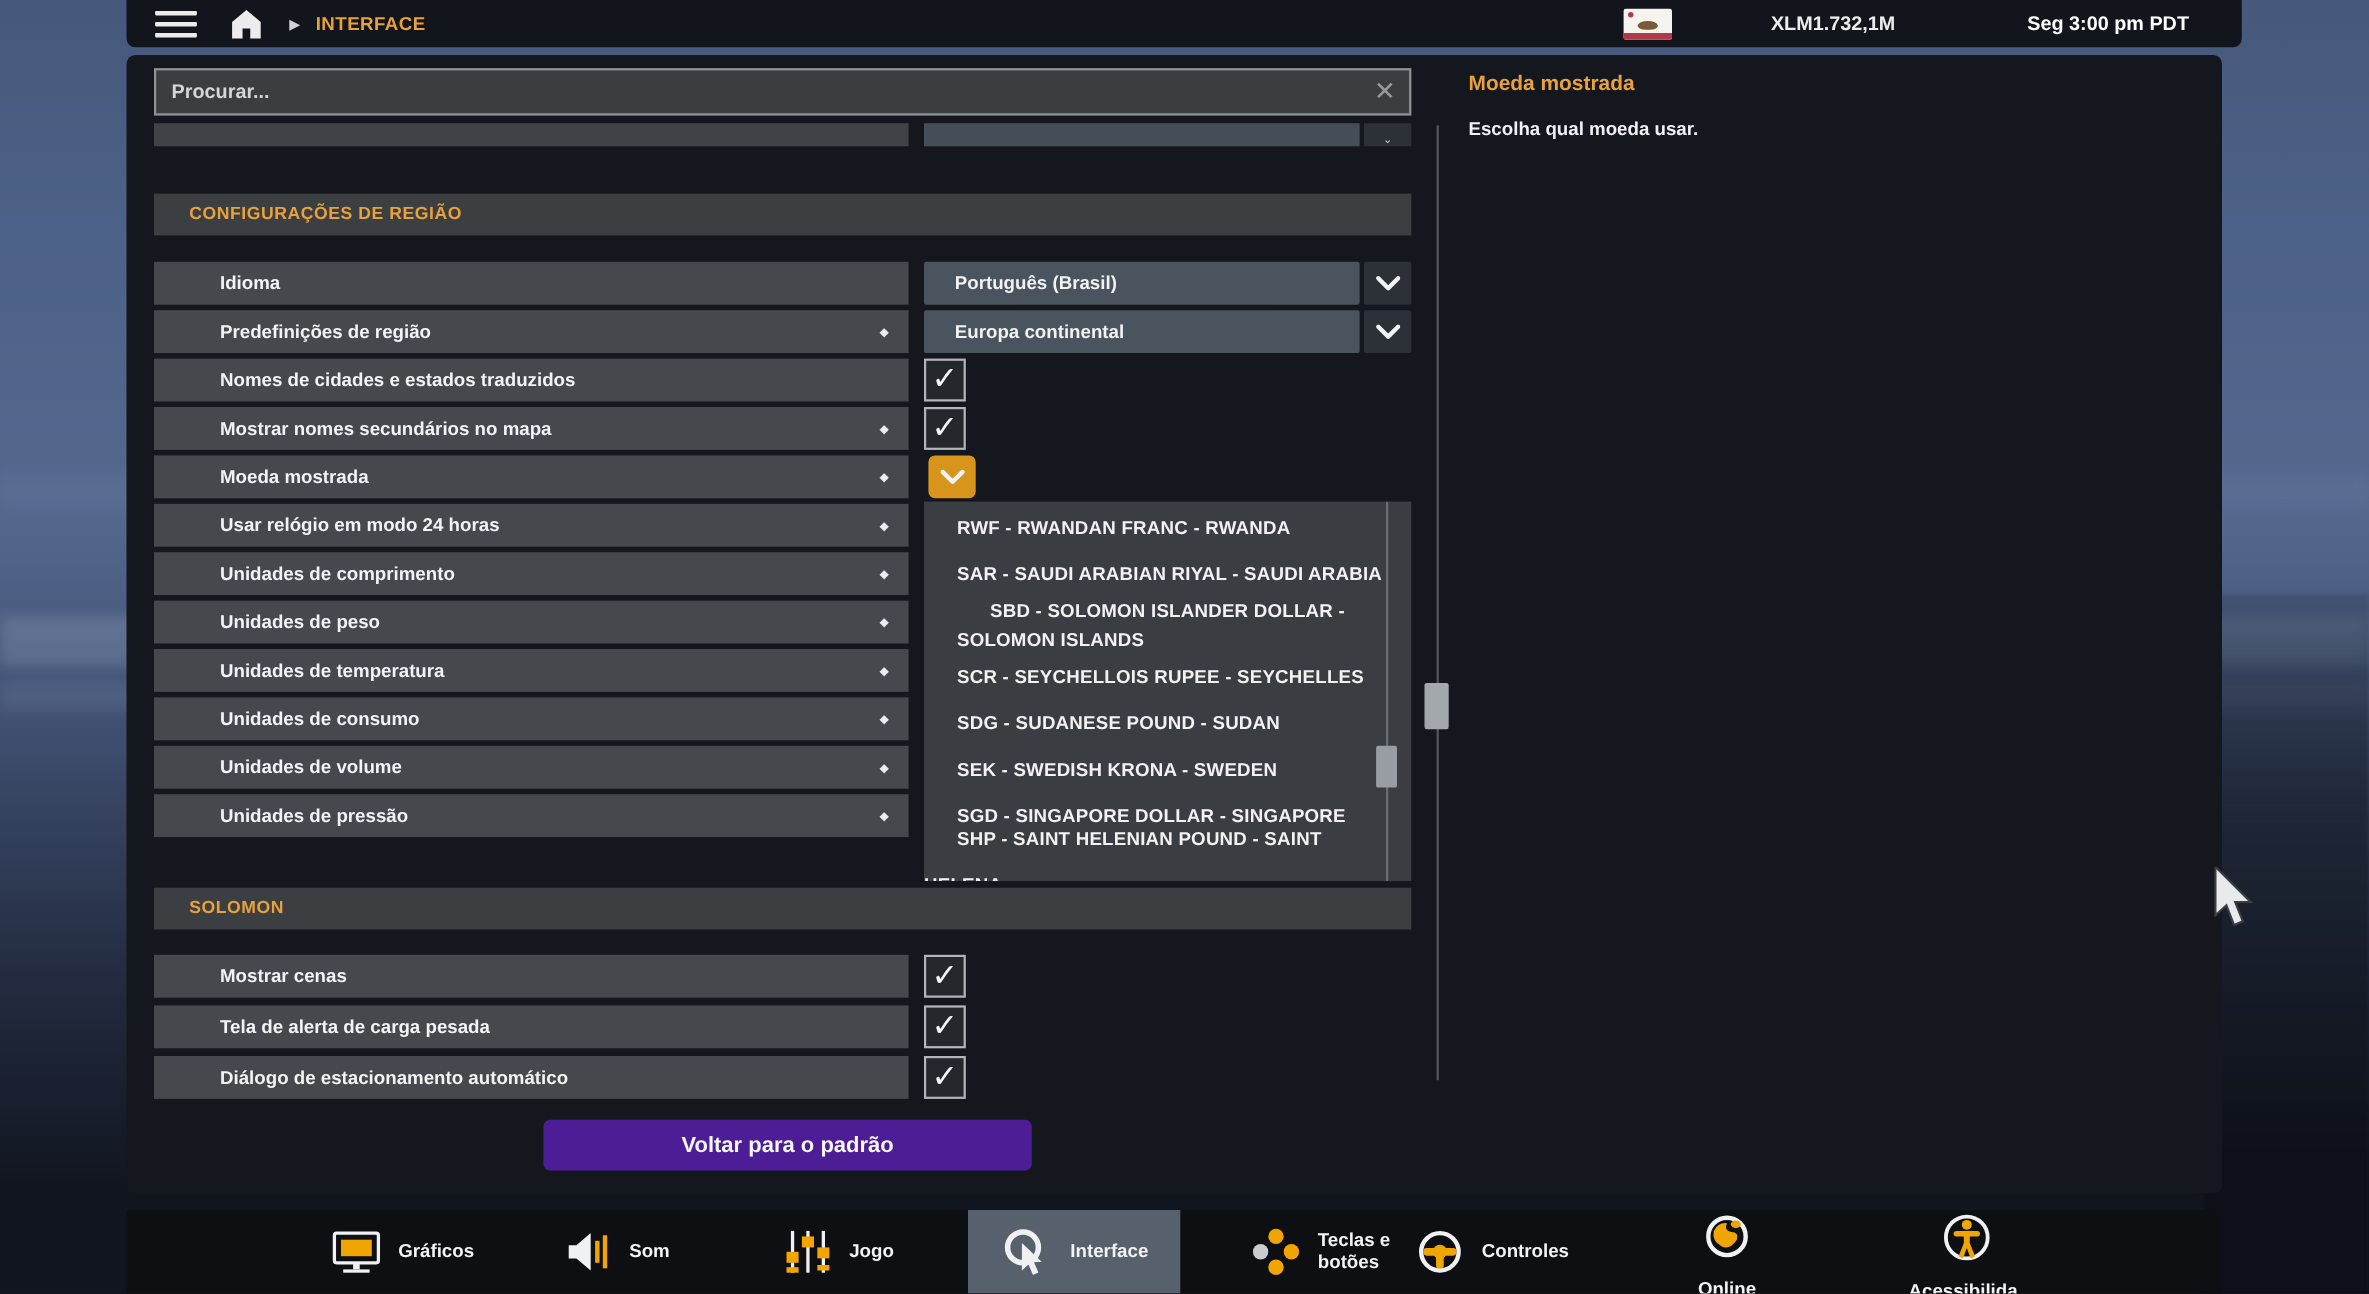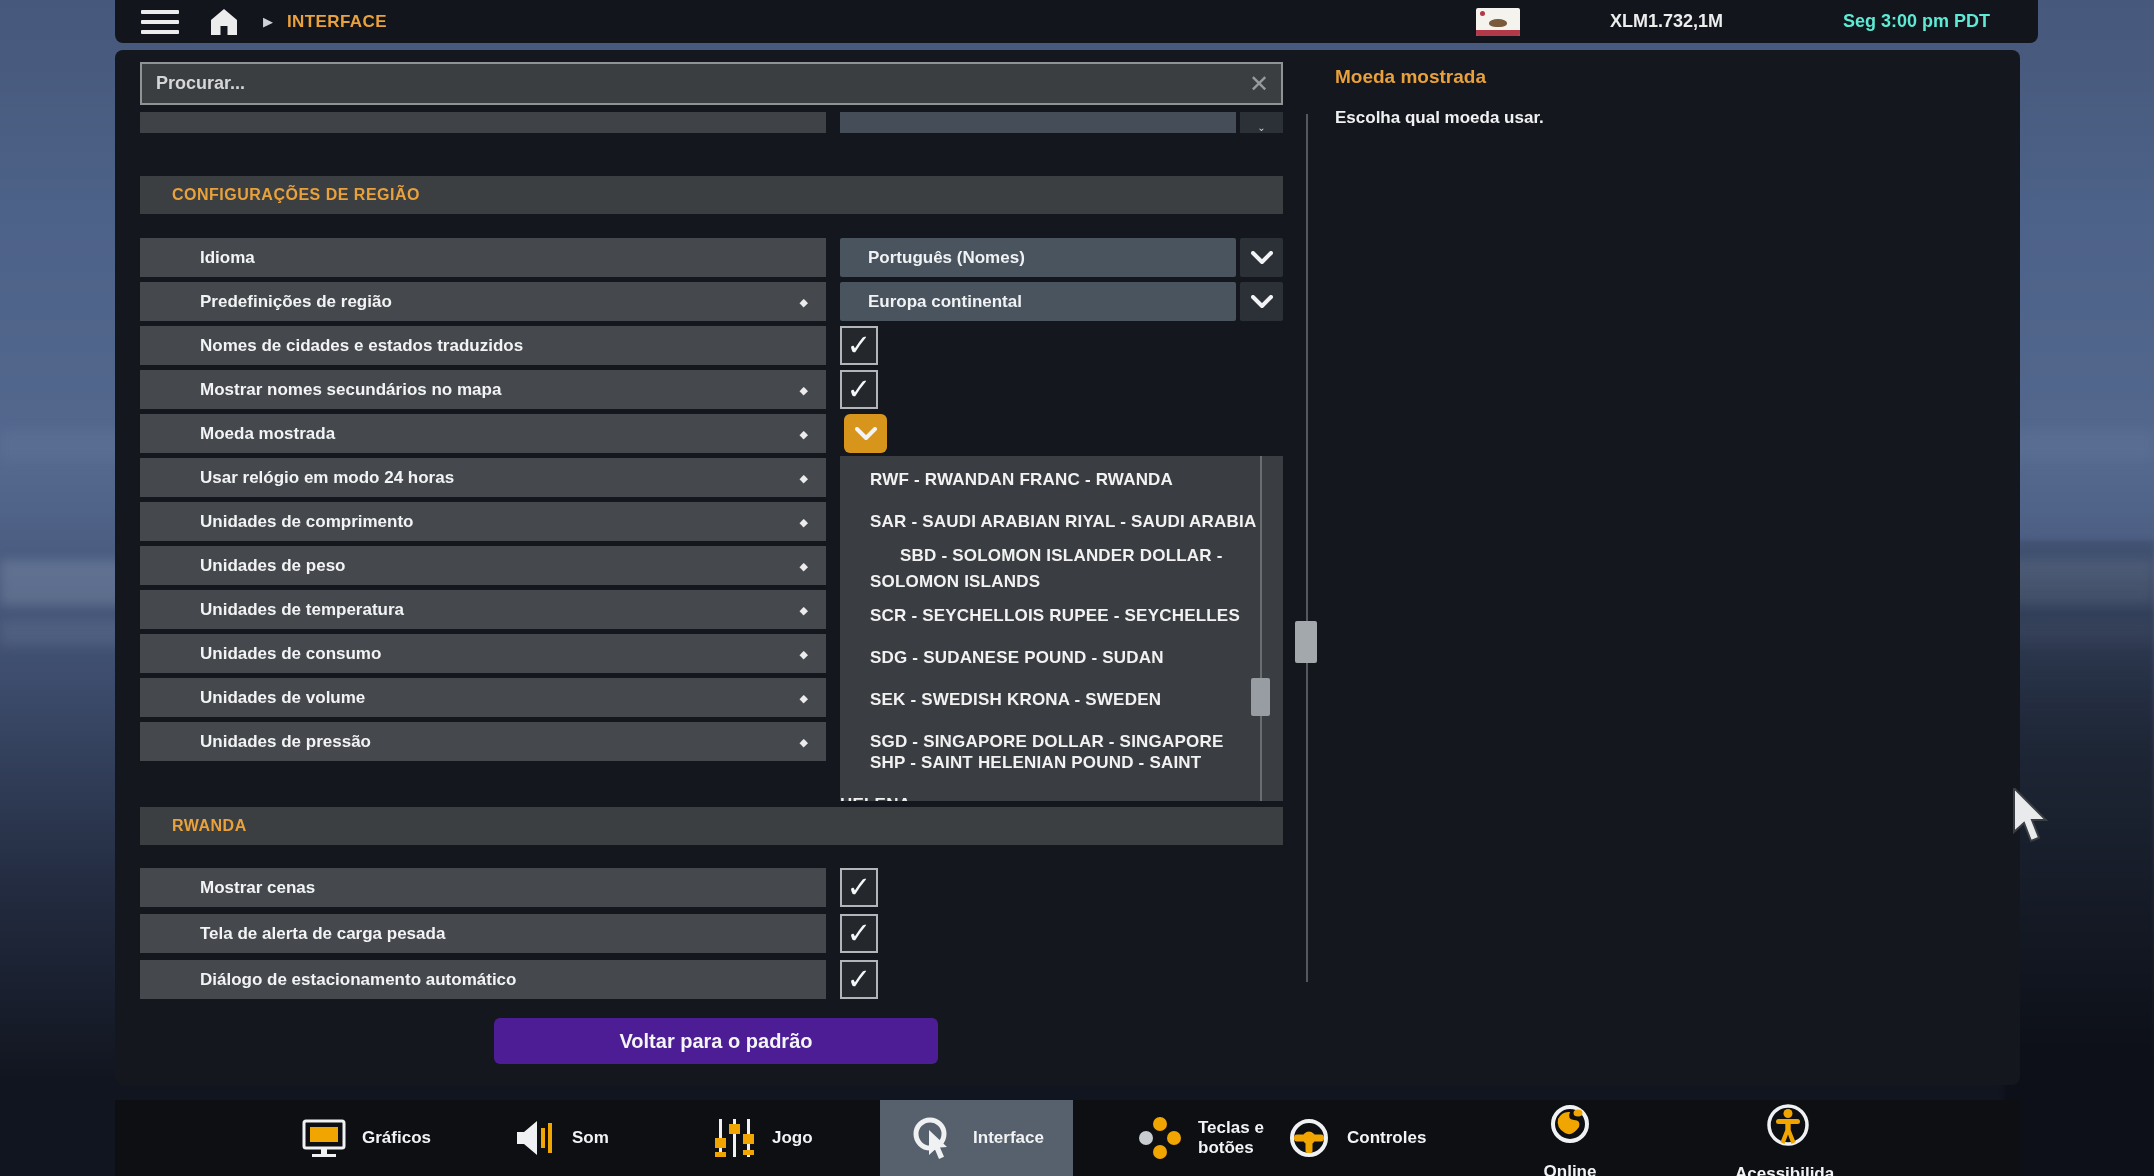--- a/index.html
+++ b/index.html
@@ -24,21 +24,21 @@
   .hamburger span{display:block;height:4px;background:#ececec;border-radius:1px;}
   .home-btn{margin-left:28px;display:flex;align-items:center;}
   .crumb-sep{margin:0 14px 0 22px;color:#cfd2d6;font-size:13px;}
   .crumb{color:#e9a13b;font-weight:700;font-size:17px;letter-spacing:.4px;}
   .topbar-right{margin-left:auto;display:flex;align-items:center;gap:0;}
   .flag{width:44px;height:28px;background:#f5f3ee;position:relative;border-radius:2px;overflow:hidden;margin-right:90px;}
   .flag .stripe{position:absolute;left:0;right:0;bottom:0;height:6px;background:#b03a48;}
   .flag .bear{position:absolute;left:13px;top:11px;width:18px;height:8px;background:#7a5a3a;border-radius:50% 50% 40% 40%;}
   .flag .star{position:absolute;left:4px;top:3px;width:5px;height:5px;background:#b03a48;border-radius:50%;}
   .cur-balance{font-size:18px;font-weight:600;color:#eceded;margin-right:120px;}
-  .clock{font-size:18px;font-weight:600;color:#5eead4;margin-right:48px;}
+  .clock{font-size:18px;font-weight:600;color:#ffffff;margin-right:48px;}
   
   .panel{position:absolute;left:115px;top:50px;width:1905px;height:1035px;z-index:2;
     background:#14171e;border-radius:8px;}
   
   .search{position:absolute;left:25px;top:12px;width:1143px;height:43px;background:#3b3e41;
     border:2px solid #90939
 
 6;border:2px solid #909396;box-sizing:border-box;display:flex;align-items:center;}
   .search-input{flex:1;background:transparent;border:none;outline:none;color:#ffffff;
     font-size:18px;font-family:inherit;padding-left:14px;font-weight:600;}
@@ -141,21 +141,21 @@
       <div class="val"></div>
       <div class="chv">⌄</div>
   </div>
 
   <div class="sec-hdr" style="top:126px">CONFIGURAÇÕES DE REGIÃO</div>
 
   <div class="rows" style="top:188px">
       <div class="row">
         <div class="label-bar">Idioma</div>
         <div class="ctrl">
-          <div class="dd-value">Português (Nomes)</div>
+          <div class="dd-value">Português (Brasil)</div>
           <div class="dd-btn">
             <svg width="22" height="14" viewBox="0 0 22 14">
               <polyline points="2,2 11,11 20,2" fill="none" stroke="#f2f3f4" stroke-width="4" stroke-linecap="round" stroke-linejoin="round"></polyline>
             </svg>
           </div>
         </div>
       </div>
       <div class="row">
         <div class="label-bar">Predefinições de região<span class="diamond">◆</span></div>
         <div class="ctrl">
@@ -212,21 +212,21 @@
       <div class="row">
         <div class="label-bar">Unidades de volume<span class="diamond">◆</span></div>
         <div class="ctrl"></div>
       </div>
       <div class="row">
         <div class="label-bar">Unidades de pressão<span class="diamond">◆</span></div>
         <div class="ctrl"></div>
       </div>
     </div>
 
-  <div class="sec-hdr" style="top:757px">RWANDA</div>
+  <div class="sec-hdr" style="top:757px">SOLOMON</div>
 
   <div class="rows" style="top:818px">
       <div class="row" style="margin-bottom: 7px;">
         <div class="label-bar">Mostrar cenas</div>
         <div class="ctrl">
           <div class="checkbox">✓</div>
         </div>
       </div>
       <div class="row" style="margin-bottom: 7px;">
         <div class="label-bar">Tela de alerta de carga pesada</div>

